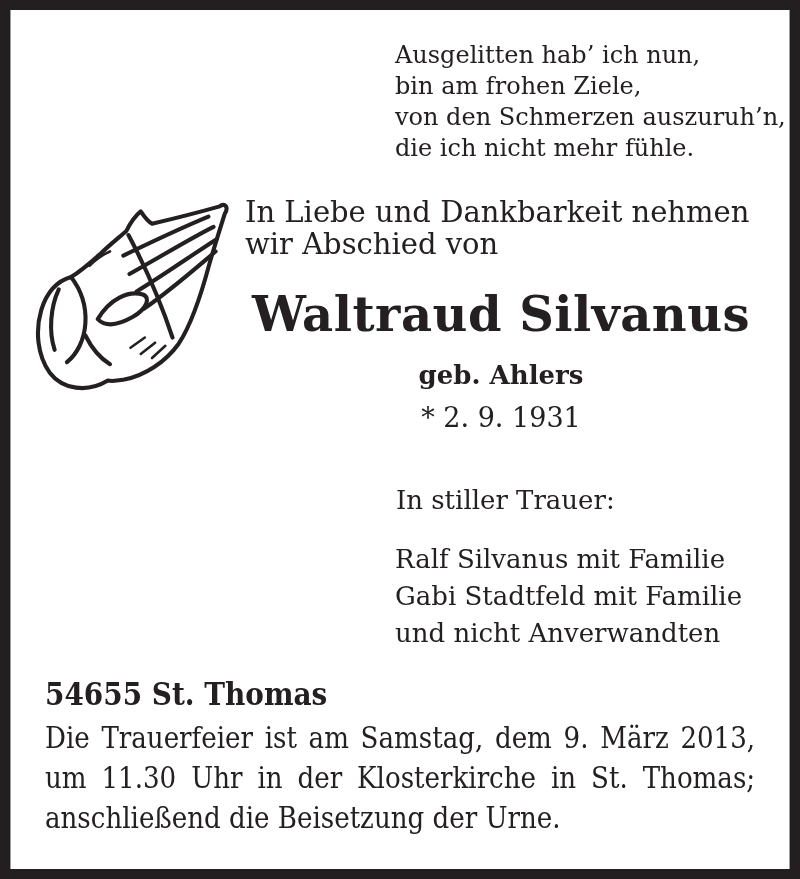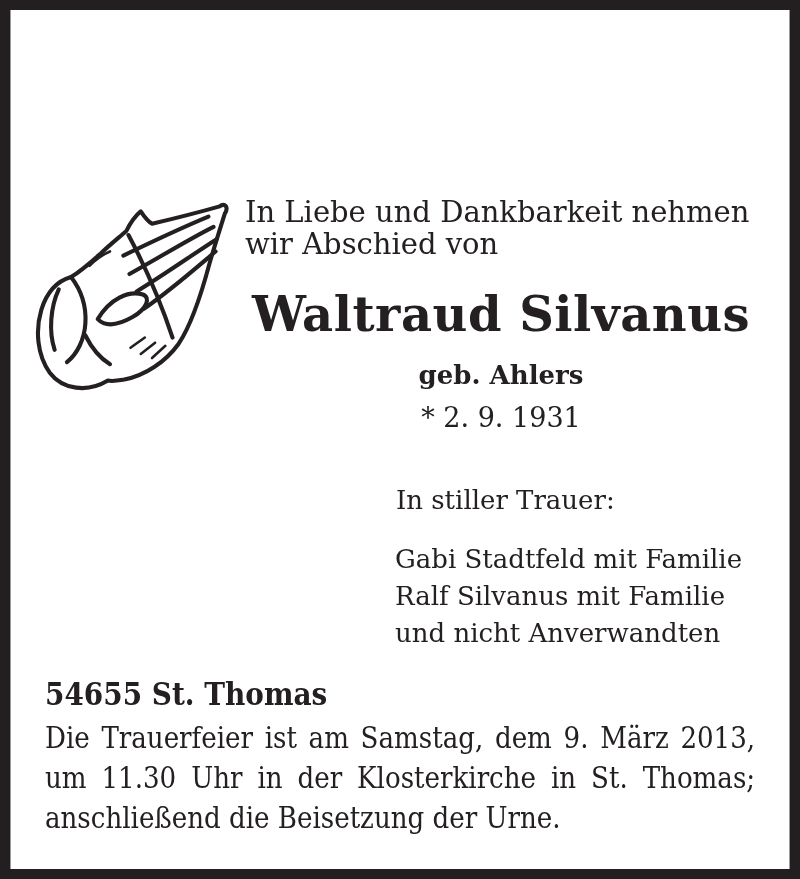--- a/index.html
+++ b/index.html
@@ -87,20 +87,26 @@
   .funeral .just {
     text-align: justify;
     text-align-last: justify;
   }
 </style>
 </head>
 <body>
 
 <div class="page">
 
+  <div class="abs verse">
+    <div>Ausgelitten hab’ ich nun,</div>
+    <div>bin am frohen Ziele,</div>
+    <div>von den Schmerzen auszuruh’n,</div>
+    <div>die ich nicht mehr fühle.</div>
+  </div>
 
   <svg class="abs hands" width="205" height="205" viewBox="0 0 200 200">
     <g fill="none" stroke="#242021" stroke-width="4" stroke-linecap="round" stroke-linejoin="round">
       <path fill="#ffffff" d="
         M 187,14
         C 192,10 196,15 192,21
         C 186,40 181,56 177,70
         C 169,100 159,130 147,148
         C 134,166 114,179 94,183
         C 88,184 83,185 78,184
@@ -132,22 +138,22 @@
 
   <div class="abs name-col maiden">geb. Ahlers</div>
 
   <div class="abs name-col dates">
     <span>* 2. 9. 1931</span>
   </div>
 
   <div class="abs trauer-title">In stiller Trauer:</div>
 
   <div class="abs mourners">
+    <div>Ralf Silvanus mit Familie</div>
     <div>Gabi Stadtfeld mit Familie</div>
-    <div>Ralf Silvanus mit Familie</div>
     <div>und nicht Anverwandten</div>
   </div>
 
   <div class="abs place condensed">54655 St. Thomas</div>
 
   <div class="abs funeral condensed">
     <div class="just">Die Trauerfeier ist am Samstag, dem 9. März 2013,</div>
     <div class="just">um 11.30 Uhr in der Klosterkirche in St. Thomas;</div>
     <div>anschließend die Beisetzung der Urne.</div>
   </div>

